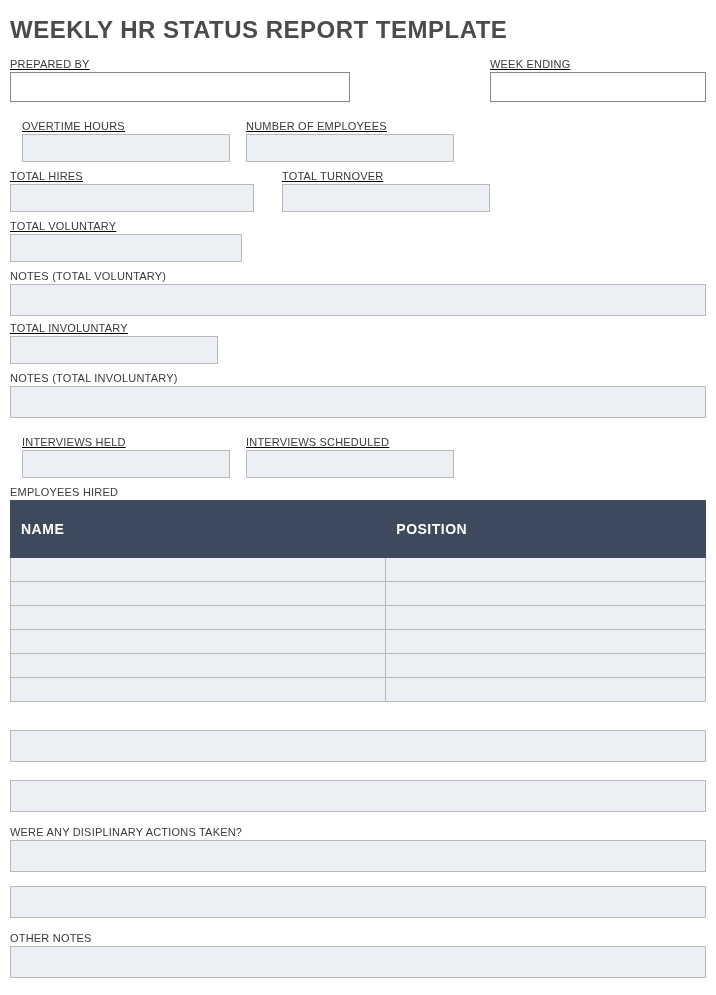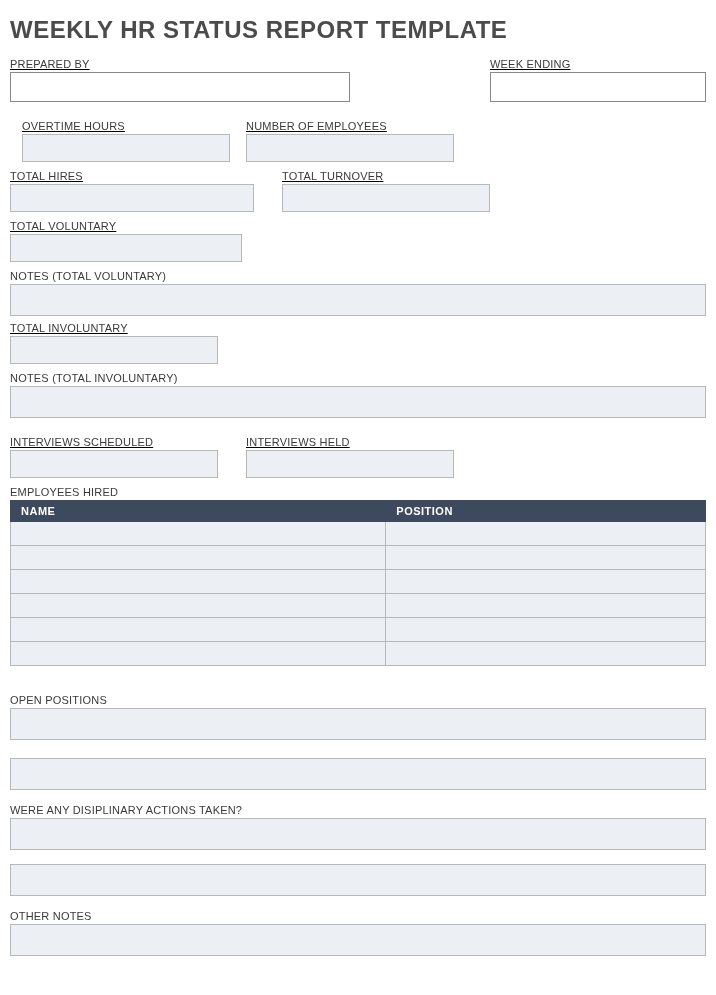--- a/index.html
+++ b/index.html
@@ -6,21 +6,21 @@
 body { font-family: "Century Gothic", "Futura", Arial, sans-serif; background: #fff; padding: 16px 10px; width: 716px; }
 .title { font-size: 24px; font-weight: bold; color: #4b4b4b; letter-spacing: 0.5px; margin-bottom: 14px; }
 .label { font-size: 11px; color: #3a3a3a; margin-bottom: 2px; display: block; letter-spacing: 0.2px; }
 .row { display: flex; gap: 16px; margin-bottom: 8px; }
 .col { display: flex; flex-direction: column; text-decoration: underline; }
 .input-white { border: 1px solid #888; background: #fff; height: 30px; width: 100%; padding: 4px; font-family: inherit; font-size: 12px; }
 .input-grey { border: 1px solid #b8b8b8; background: #eceff3; height: 28px; width: 100%; padding: 4px; font-family: inherit; font-size: 12px; }
 .input-grey.wide { height: 32px; }
 .section { margin-bottom: 6px; }
 .table { width: 100%; border-collapse: collapse; }
-.table th { background: #3d4a5d; color: #fff; font-size: 11px; font-weight: bold; text-align: left; padding: 4px 10px; letter-spacing: 0.5px; border: 1px solid #3d4a5d; }
+.table th { background: #3d4a5d; color: #fff; font-size: 14px; font-weight: bold; text-align: left; padding: 20px 10px; letter-spacing: 0.5px; border: 1px solid #3d4a5d; }
 .table td { background: #eceff3; border: 1px solid #b8b8b8; height: 24px; padding: 2px 6px; font-size: 11px; }
 .table td input { border: none; background: transparent; width: 100%; font-family: inherit; font-size: 11px; }
 .spacer { height: 22px; }
 </style>
 </head>
 <body>
 
 <div class="title">WEEKLY HR STATUS REPORT TEMPLATE</div>
 
 <div class="row">
@@ -79,26 +79,26 @@
 </div>
 
 <div class="section">
   <span class="label">NOTES (TOTAL INVOLUNTARY)</span>
   <input class="input-grey wide" style="width: 100%;" value="">
 </div>
 
 <div style="height:12px"></div>
 
 <div class="row">
+  <div class="col" style="width:208px; margin-left:12px;">
+    <span class="label">INTERVIEWS HELD</span>
+    <input class="input-grey" value="" style="">
+  </div>
   <div class="col" style="width:208px;">
     <span class="label">INTERVIEWS SCHEDULED</span>
-    <input class="input-grey" value="" style="">
-  </div>
-  <div class="col" style="width:208px; margin-left:12px;">
-    <span class="label">INTERVIEWS HELD</span>
     <input class="input-grey" value="" style="">
   </div>
 </div>
 
 <div class="section">
   <span class="label">EMPLOYEES HIRED</span>
   <table class="table">
     <thead>
       <tr>
         <th style="width:54%;">NAME</th>
@@ -130,21 +130,20 @@
           <td><input style=""></td>
           <td><input style=""></td>
         </tr>
       </tbody>
   </table>
 </div>
 
 <div class="spacer"></div>
 
 <div class="section">
-  <span class="label">OPEN POSITIONS</span>
   <input class="input-grey wide" style="width: 100%;" value="">
 </div>
 
 <div style="height:12px"></div>
 
 <div class="section">
   <input class="input-grey wide" style="width: 100%;" value="">
 </div>
 
 <div style="height:8px"></div>

